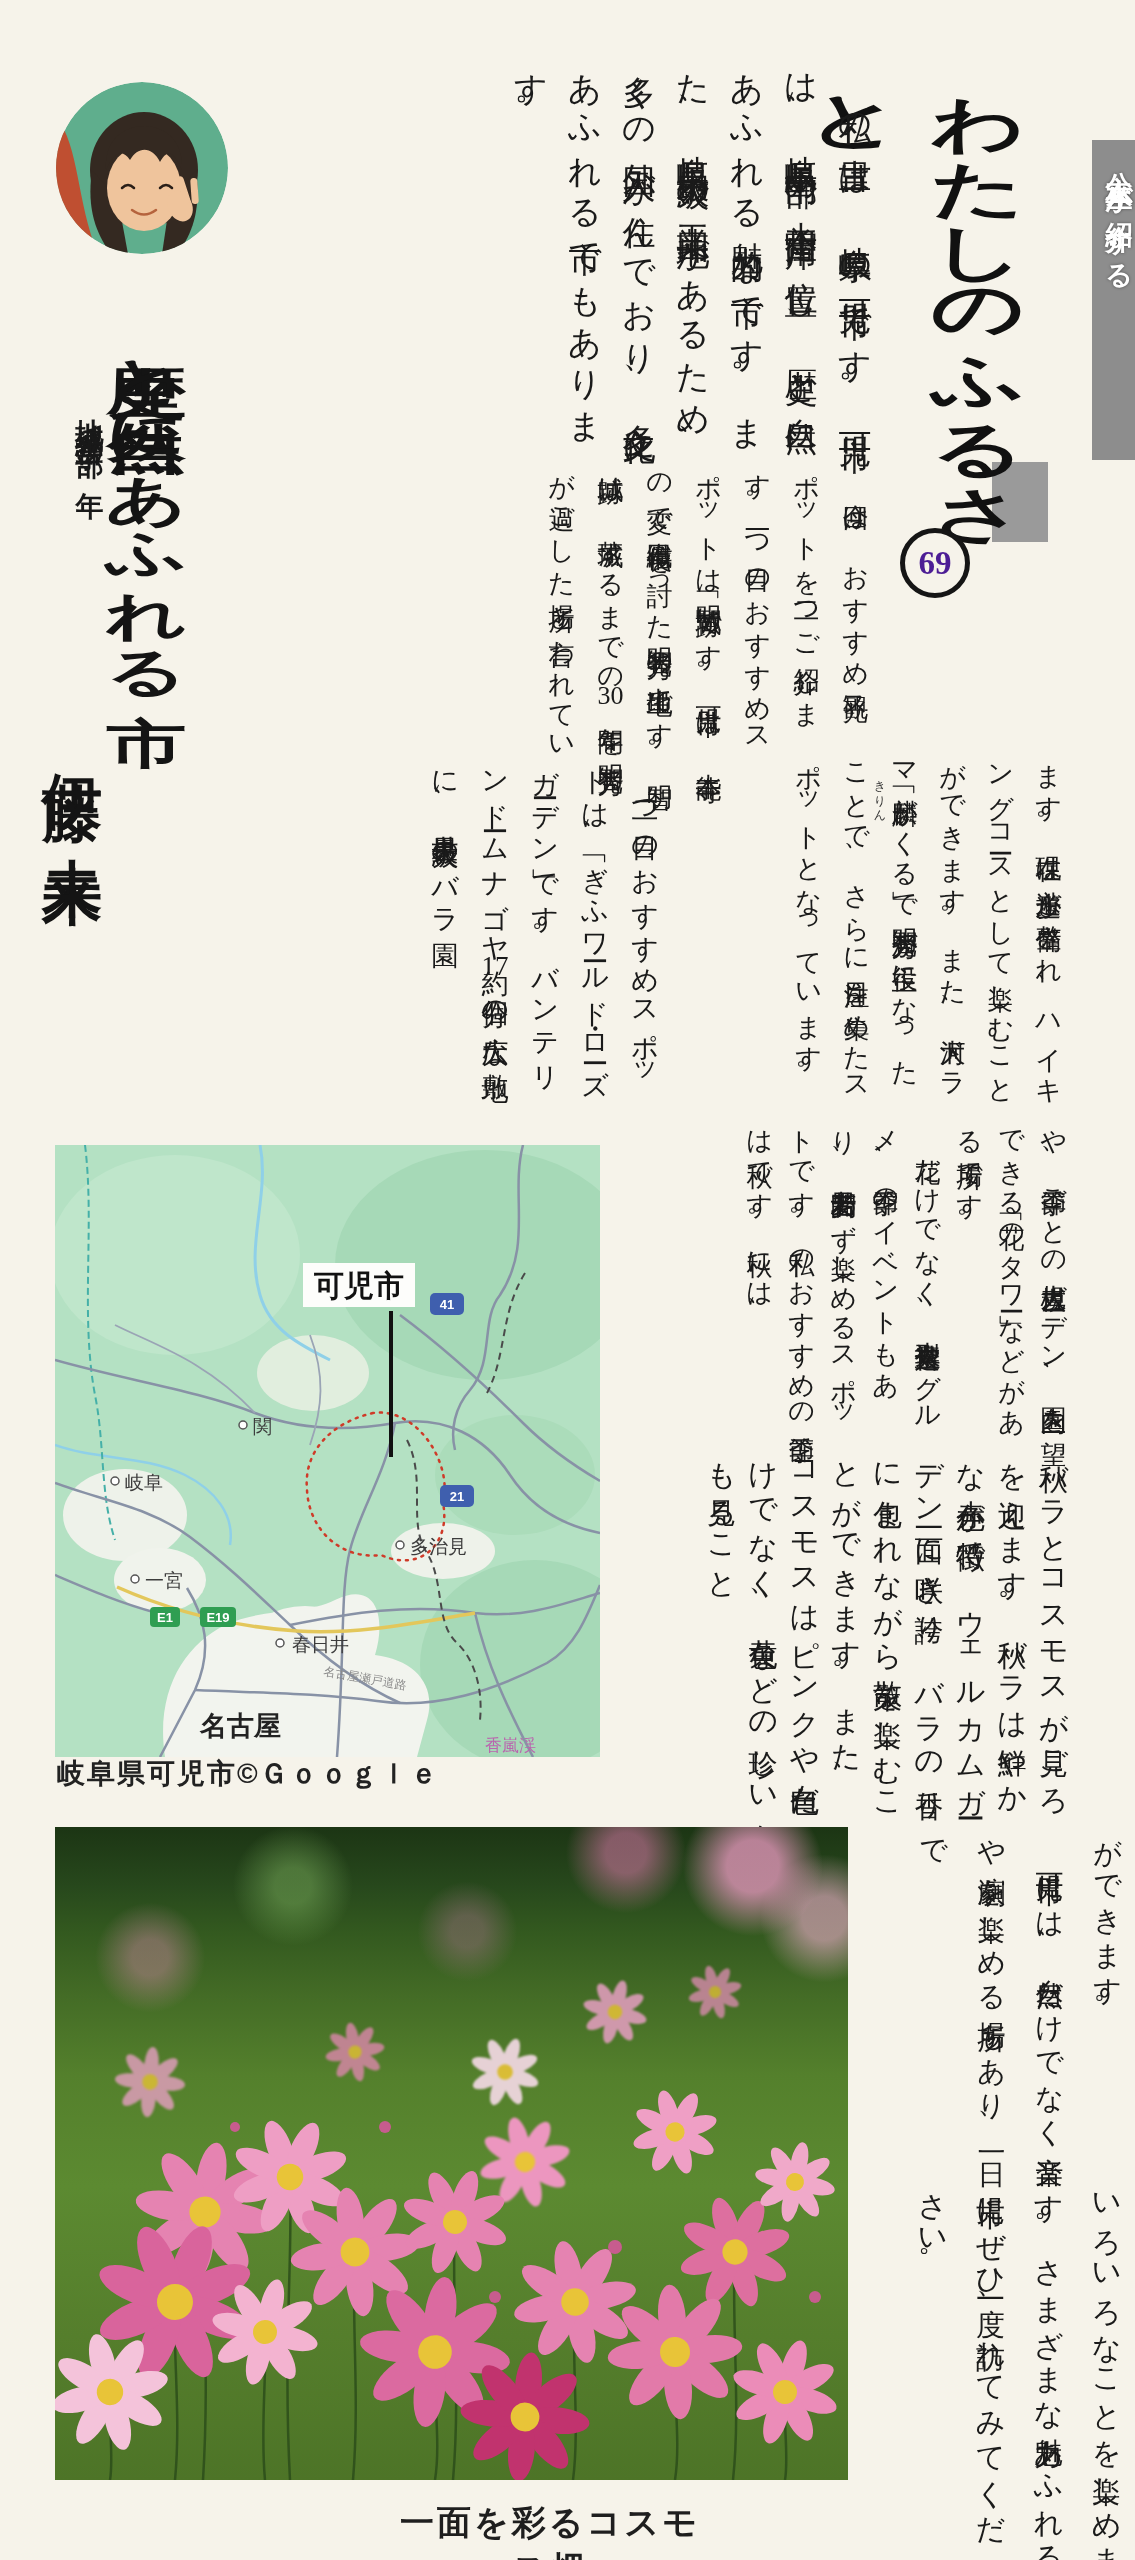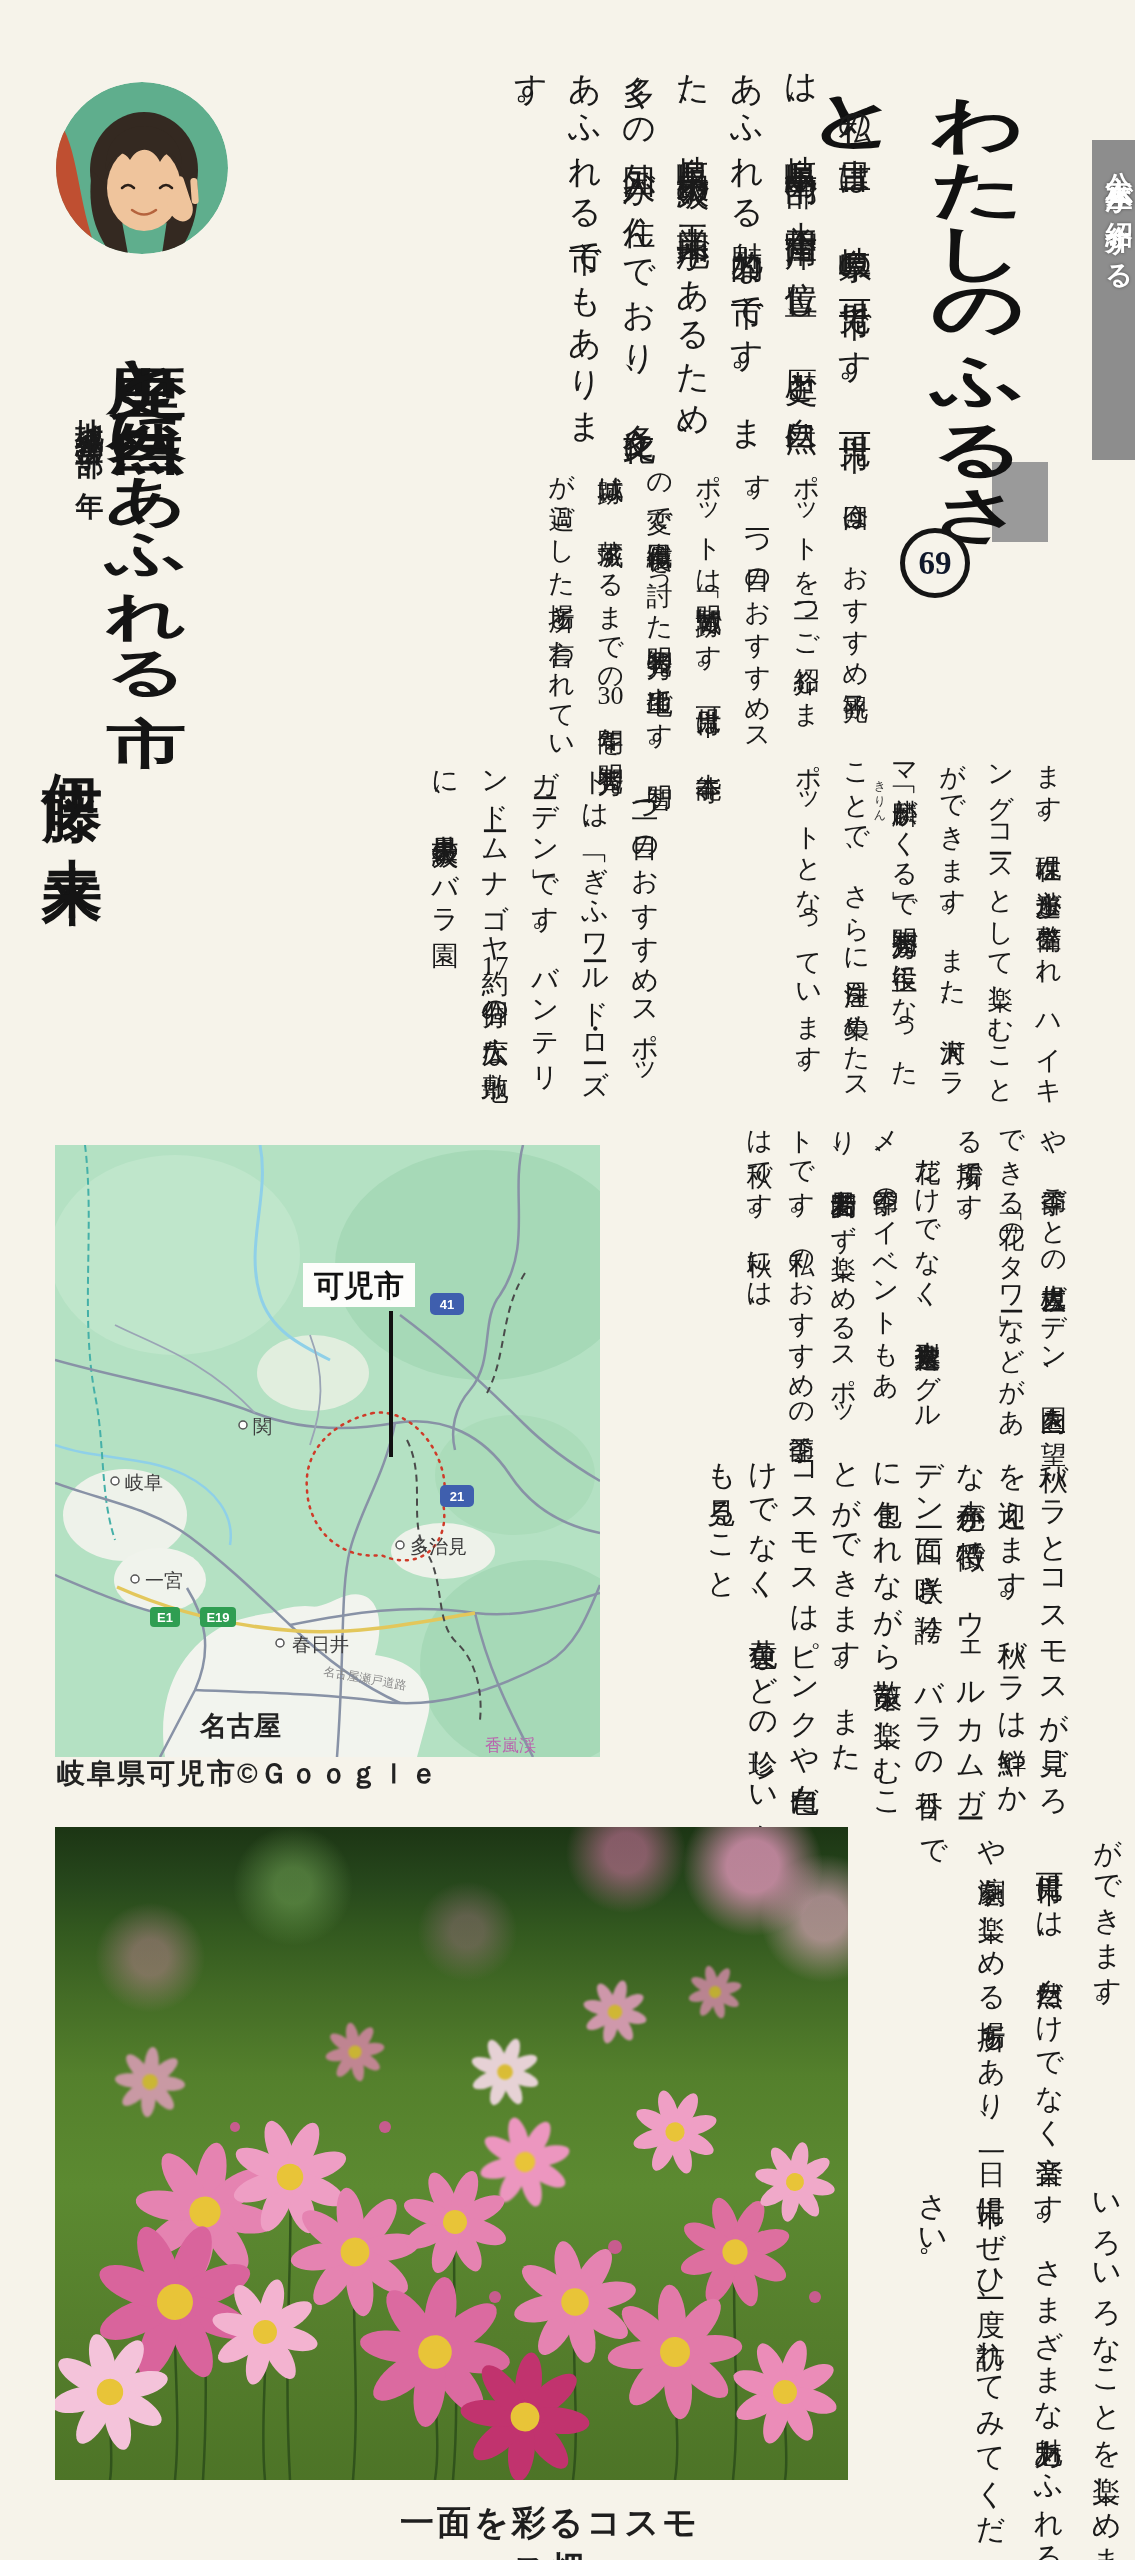--- a/index.html
+++ b/index.html
@@ -16,21 +16,21 @@
   
   #banner{left:1092px;top:140px;width:45px;height:320px;background:#8d8d8d;}
   #banner-text{left:1092px;top:150px;width:45px;height:310px;color:#fff;
     font-size:27px;font-weight:700;letter-spacing:4px;text-align:left;
     text-shadow:0 0 3px rgba(40,40,40,.65);padding-left:9px;box-sizing:border-box;}
   #gray-square{left:992px;top:462px;width:56px;height:80px;background:#9a9a9a;}
   #main-title{left:930px;top:54px;width:110px;height:700px;font-size:92px;font-weight:900;
     color:#111;transform:scaleY(.66);transform-origin:top center;letter-spacing:-6px;}
   #episode-badge{left:900px;top:528px;width:60px;height:60px;border:5px solid #151515;
     border-radius:50%;display:flex;align-items:center;justify-content:center;
-    font-size:33px;font-weight:800;color:#0f172a;background:#f6f3ea;}
+    font-size:33px;font-weight:800;color:#4c1d95;background:#f6f3ea;}
 
   
   #headline{left:106px;top:326px;width:95px;height:900px;font-size:80px;font-weight:900;
     color:#141414;transform:scaleY(.655);transform-origin:top center;letter-spacing:-2px;}
   #byline-dept{left:74px;top:396px;width:34px;height:330px;font-size:28px;color:#191919;
     letter-spacing:6px;font-weight:600;}
   #byline-name{left:46px;top:726px;width:66px;height:360px;font-size:60px;font-weight:800;
     color:#141414;letter-spacing:8px;}
 
   

